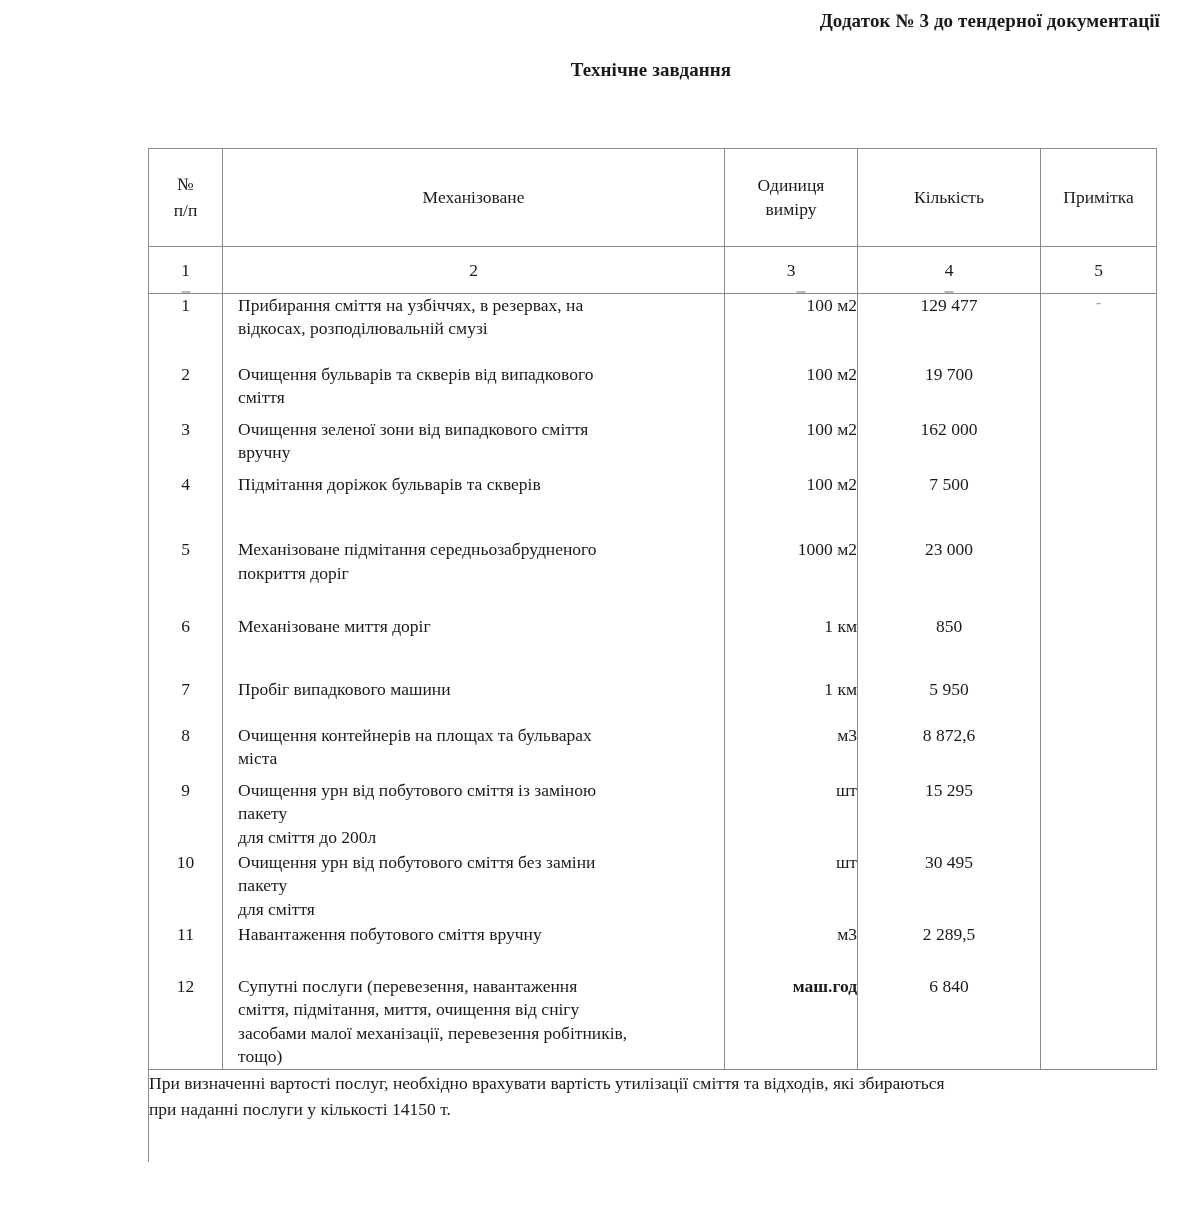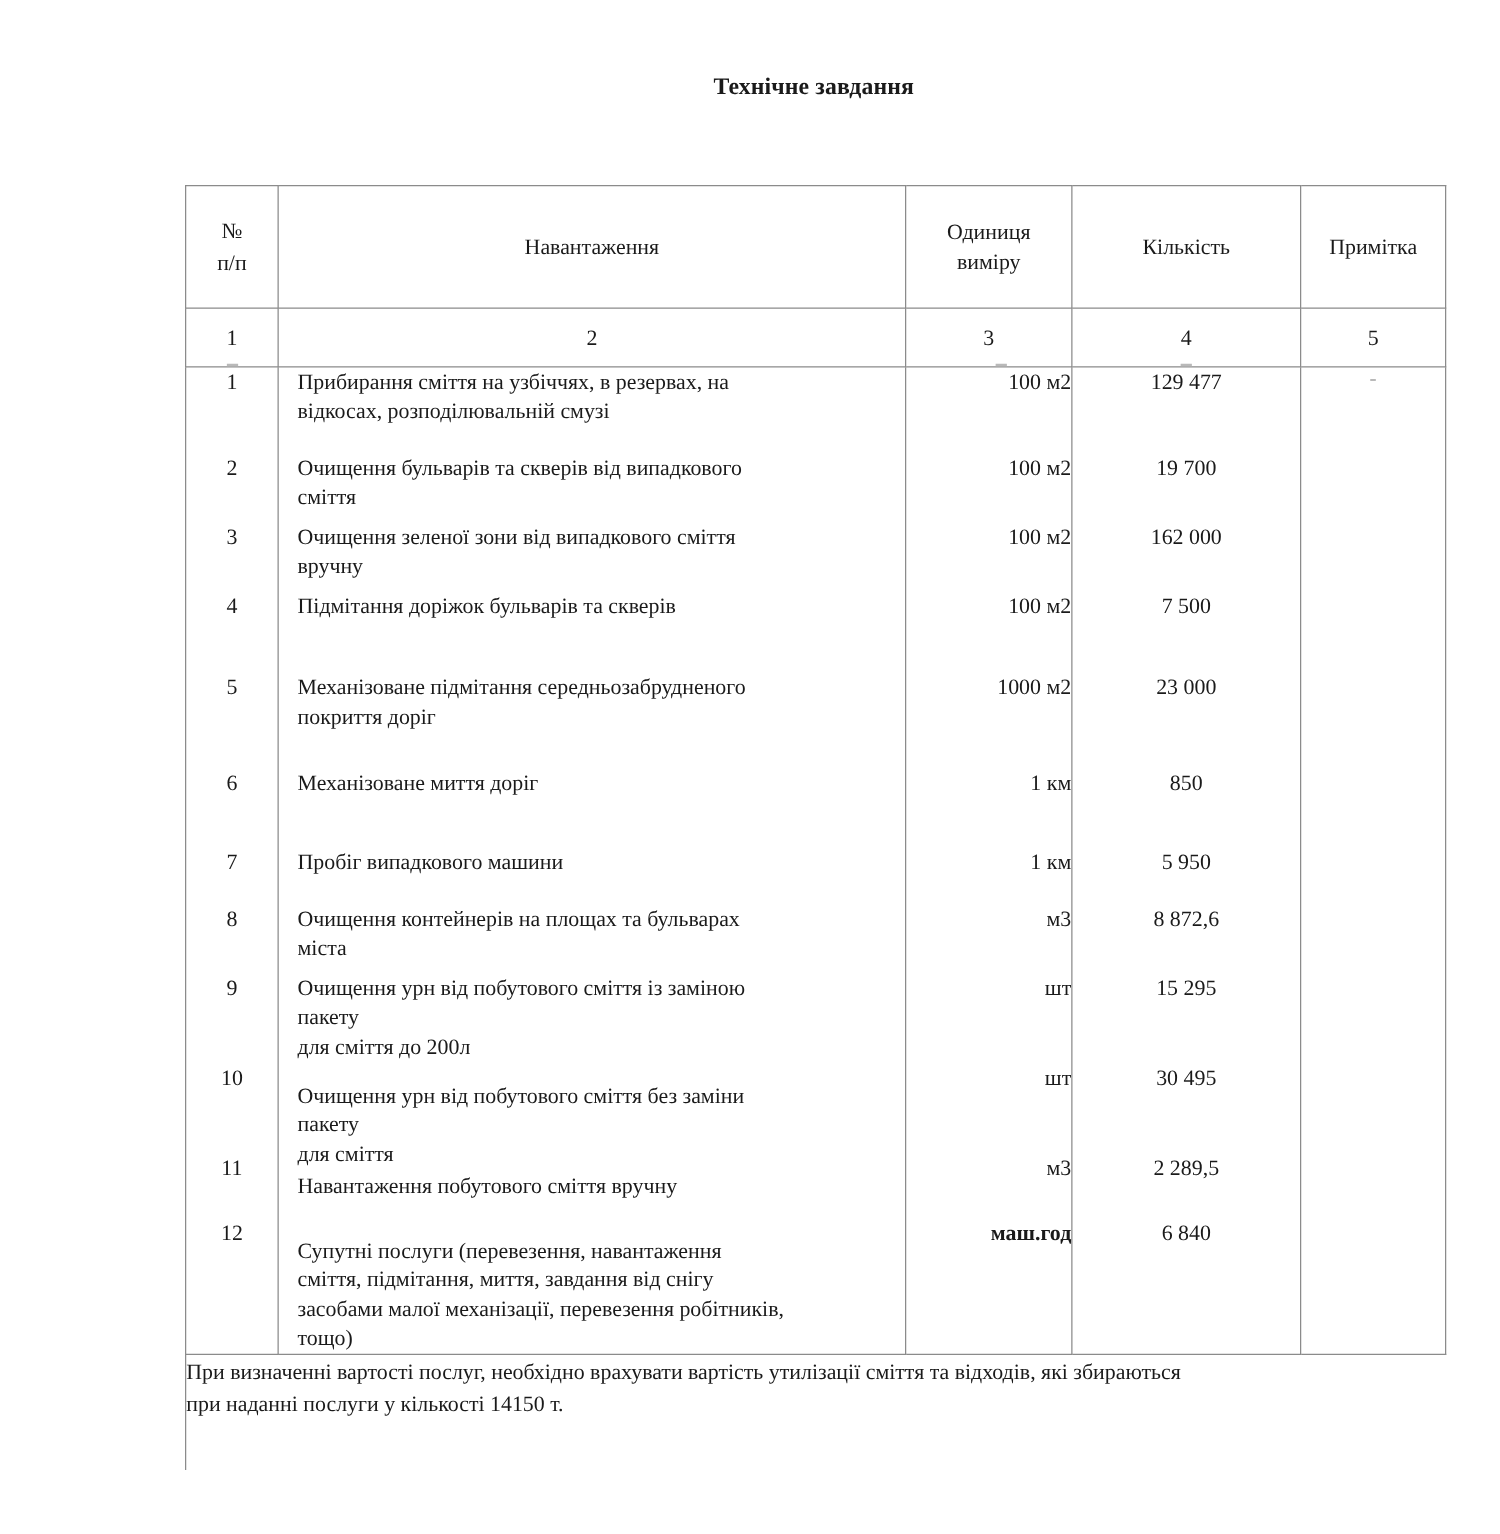--- a/index.html
+++ b/index.html
@@ -148,20 +148,21 @@
     font-size: 17.5px;
     line-height: 1.5;
     white-space: nowrap;
   }
 </style>
 </head>
 <body>
 
 <div class="page">
 
+  <div class="doc-appendix">Додаток № 3 до тендерної документації</div>
 
   <div class="doc-title">
     <span class="doc-title-inner">Технічне завдання</span>
   </div>
 
   <div class="tbl-wrap">
     <table class="spec">
       <colgroup>
         <col class="c1">
           <col class="c2">
@@ -171,21 +172,21 @@
       </colgroup>
       <tbody>
 
         <tr>
           <td class="hd">
             <div class="hd-num">
               <span>№</span><br>
               <span>п/п</span>
             </div>
           </td>
-          <td class="hd">Навантаження</td>
+          <td class="hd">Механiзоване</td>
           <td class="hd">
             <span>Одиниця</span><br>
             <span>виміру</span>
           </td>
           <td class="hd">Кількість</td>
           <td class="hd">Примітка</td>
         </tr>
 
         <tr class="numrow">
           <td>1</td>
@@ -270,36 +271,36 @@
               <div class="blk" style="margin-bottom: 40px;">
                 <span class="ln">Механiзоване миття дорiг</span>
               </div>
               <div class="blk" style="margin-bottom: 22px;">
                 <span class="ln">Пробiг випадкового машини</span>
               </div>
               <div class="blk" style="margin-bottom: 8px;">
                 <span class="ln">Очищення контейнерiв на площах та бульварах</span>
                 <span class="ln">мiста</span>
               </div>
-              <div class="blk" style="margin-bottom: 16px;">
+              <div class="blk" style="margin-bottom: 2px;">
                 <span class="ln">Очищення урн вiд побутового смiття iз замiною</span>
                 <span class="ln">пакету</span>
                 <span class="ln">для смiття до 200л</span>
               </div>
               <div class="blk" style="margin-bottom: 2px;">
                 <span class="ln">Очищення урн вiд побутового смiття без замiни</span>
                 <span class="ln">пакету</span>
                 <span class="ln">для смiття</span>
               </div>
               <div class="blk" style="margin-bottom: 28px;">
                 <span class="ln">Навантаження побутового смiття вручну</span>
               </div>
               <div class="blk" style="margin-bottom: 0px;">
                 <span class="ln">Супутнi послуги (перевезення, навантаження</span>
-                <span class="ln">смiття, пiдмiтання, миття, завдання вiд снiгу</span>
+                <span class="ln">смiття, пiдмiтання, миття, очищення вiд снiгу</span>
                 <span class="ln">засобами малої механiзацiї, перевезення робiтникiв,</span>
                 <span class="ln">тощо)</span>
               </div>
             </td>
           <td class="body-cell col-unit" id="cell-unit">
               <div class="blk" style="margin-bottom: 22px;">
                 <span class="artefact"></span>
                 <span class="ln">100 м2</span>
                 <span class="ln">&nbsp;</span>
               </div>

